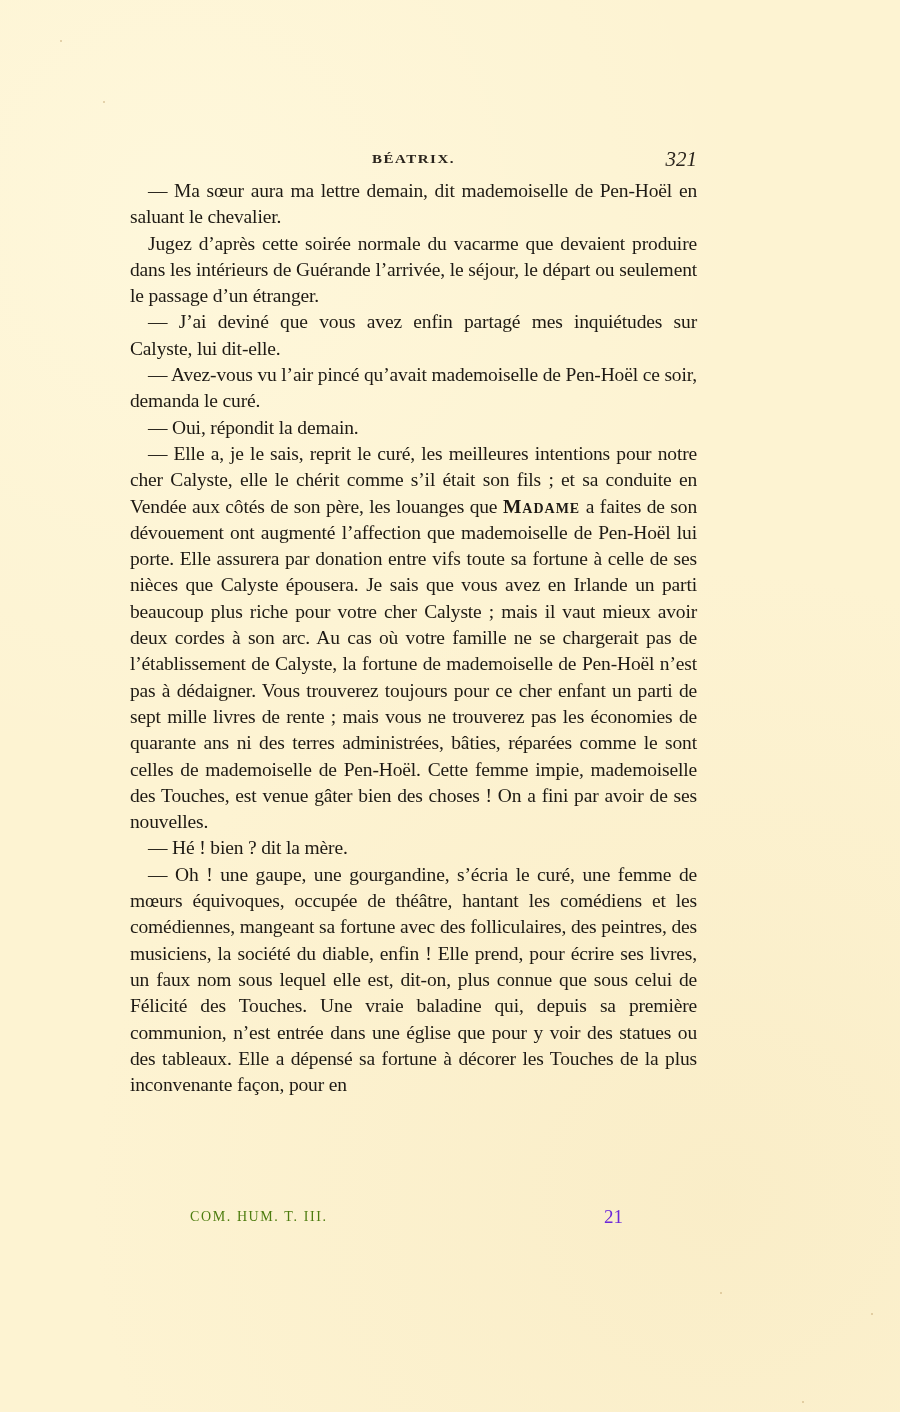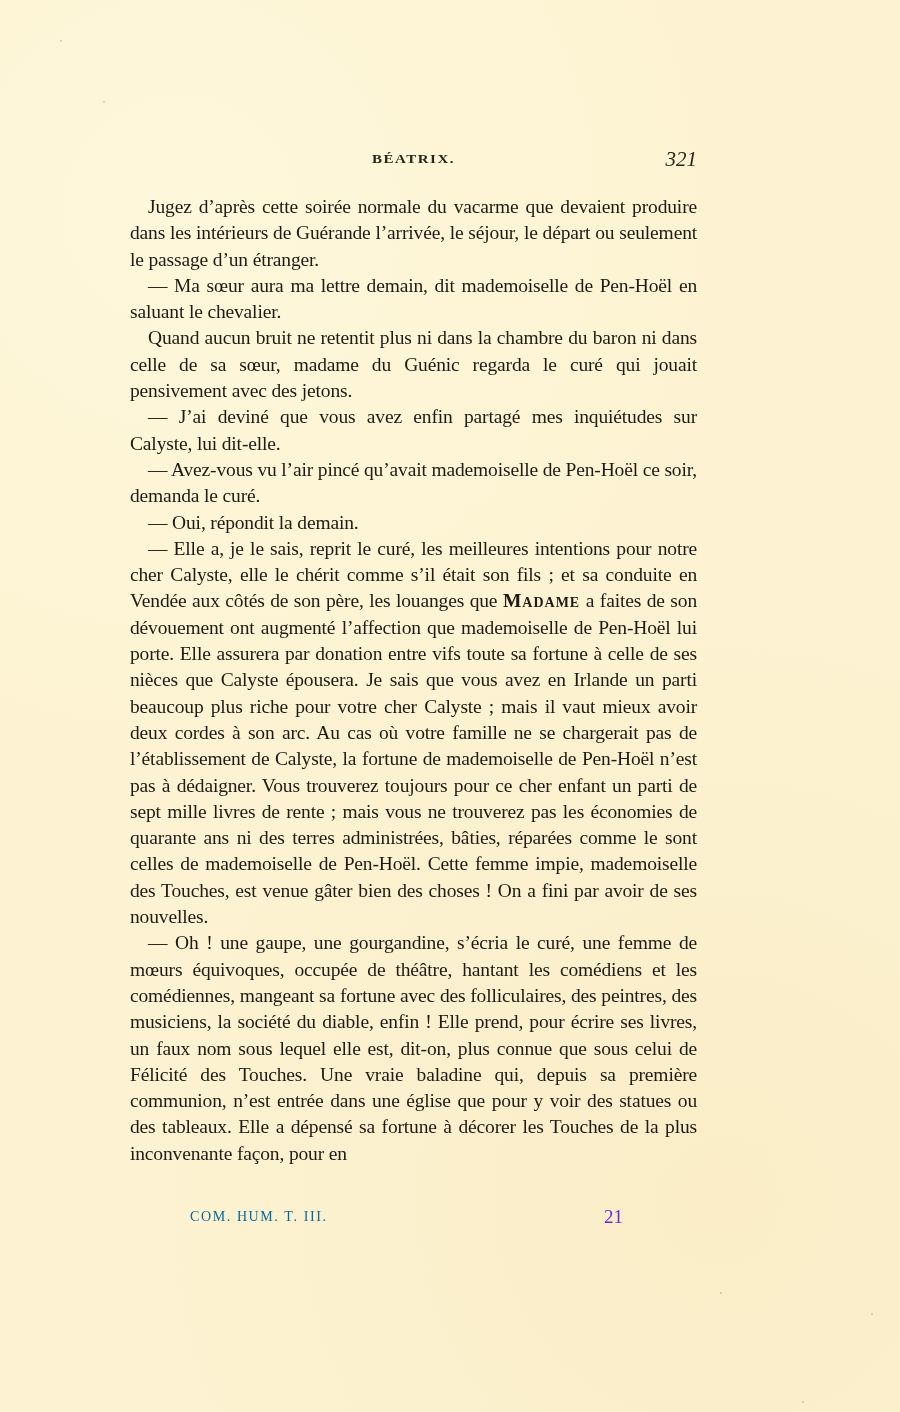--- a/index.html
+++ b/index.html
@@ -20,21 +20,21 @@
     }
     .page {
       position: absolute;
       left: 130px;
       top: 150px;
       width: 567px;
     }
     .running-head {
       position: relative;
       height: 26px;
-      margin-bottom: 18px;
+      margin-bottom: 2px;
     }
     .running-title {
       position: absolute;
       left: 0;
       right: 0;
       top: 0;
       text-align: center;
       font-size: 15px;
       letter-spacing: 1.5px;
       font-variant: small-caps;
@@ -75,21 +75,21 @@
       top: 1209px;
       width: 440px;
       height: 26px;
     }
     .signature-mark {
       position: absolute;
       left: 0;
       top: 0;
       font-size: 14px;
       letter-spacing: 1.6px;
-      color: #0369a1;
+      color: #4d7c0f;
     }
     .signature-number {
       position: absolute;
       left: 414px;
       top: -3px;
       font-size: 19px;
       color: #6d28d9;
     }
     .speck {
       position: absolute;
@@ -102,27 +102,27 @@
 </head>
 <body>
 
 <div class="page">
   <div class="running-head">
     <div class="running-title">Béatrix.</div>
     <div class="page-number">321</div>
   </div>
 
   <div class="body-text">
+    <p class="para">— Ma sœur aura ma lettre demain, dit mademoiselle de Pen-Hoël en saluant le chevalier.</p>
     <p class="para">Jugez d’après cette soirée normale du vacarme que devaient produire dans les intérieurs de Guérande l’arrivée, le séjour, le départ ou seulement le passage d’un étranger.</p>
-    <p class="para">— Ma sœur aura ma lettre demain, dit mademoiselle de Pen-Hoël en saluant le chevalier.</p>
-    <p class="para">Quand aucun bruit ne retentit plus ni dans la chambre du baron ni dans celle de sa sœur, madame du Guénic regarda le curé qui jouait pensivement avec des jetons.</p>
     <p class="para">— J’ai deviné que vous avez enfin partagé mes inquiétudes sur Calyste, lui dit-elle.</p>
     <p class="para">— Avez-vous vu l’air pincé qu’avait mademoiselle de Pen-Hoël ce soir, demanda le curé.</p>
     <p class="para">— Oui, répondit la demain.</p>
     <p class="para"><span>— Elle a, je le sais, reprit le curé, les meilleures intentions pour notre cher Calyste, elle le chérit comme s’il était son fils ; et sa conduite en Vendée aux côtés de son père, les louanges que </span><span class="smallcaps">Madame</span><span> a faites de son dévouement ont augmenté l’affection que mademoiselle de Pen-Hoël lui porte. Elle assurera par donation entre vifs toute sa fortune à celle de ses nièces que Calyste épousera. Je sais que vous avez en Irlande un parti beaucoup plus riche pour votre cher Calyste ; mais il vaut mieux avoir deux cordes à son arc. Au cas où votre famille ne se chargerait pas de l’établissement de Calyste, la fortune de mademoiselle de Pen-Hoël n’est pas à dédaigner. Vous trouverez toujours pour ce cher enfant un parti de sept mille livres de rente ; mais vous ne trouverez pas les économies de quarante ans ni des terres administrées, bâties, réparées comme le sont celles de mademoiselle de Pen-Hoël. Cette femme impie, mademoiselle des Touches, est venue gâter bien des choses ! On a fini par avoir de ses nouvelles.</span></p>
+    <p class="para">— Hé ! bien ? dit la mère.</p>
     <p class="para">— Oh ! une gaupe, une gourgandine, s’écria le curé, une femme de mœurs équivoques, occupée de théâtre, hantant les comédiens et les comédiennes, mangeant sa fortune avec des folliculaires, des peintres, des musiciens, la société du diable, enfin ! Elle prend, pour écrire ses livres, un faux nom sous lequel elle est, dit-on, plus connue que sous celui de Félicité des Touches. Une vraie baladine qui, depuis sa première communion, n’est entrée dans une église que pour y voir des statues ou des tableaux. Elle a dépensé sa fortune à décorer les Touches de la plus inconvenante façon, pour en</p>
   </div>
 </div>
 
 <div class="footer">
   <div class="signature-mark">COM. HUM. T. III.</div>
   <div class="signature-number">21</div>
 </div>
 
 <div class="speck" style="left:720px;top:1292px;"></div>

